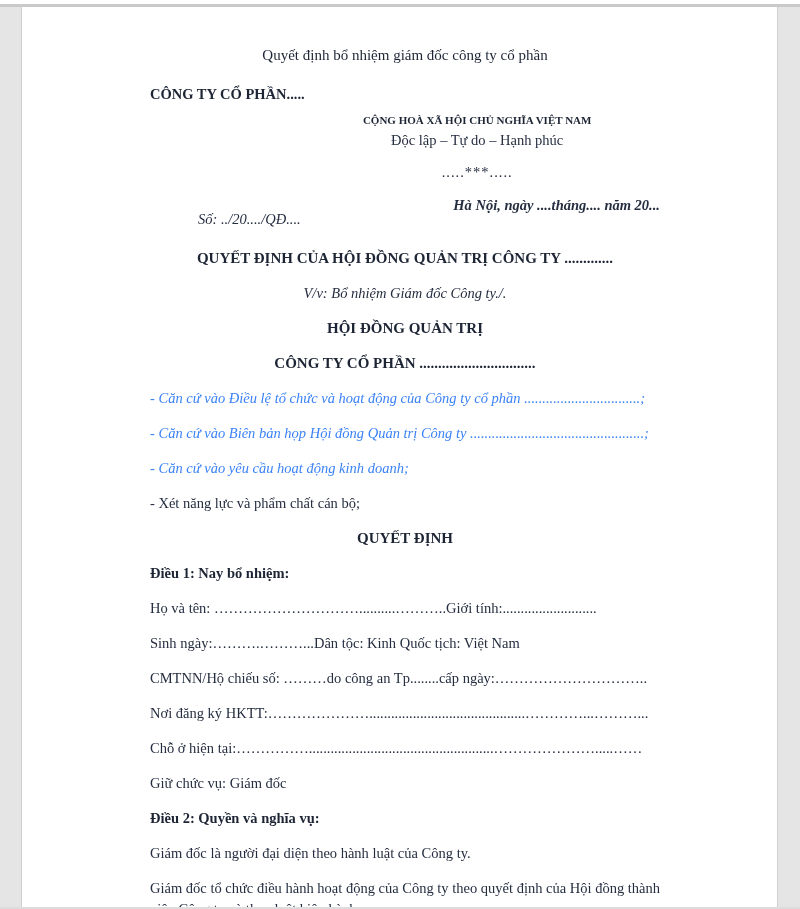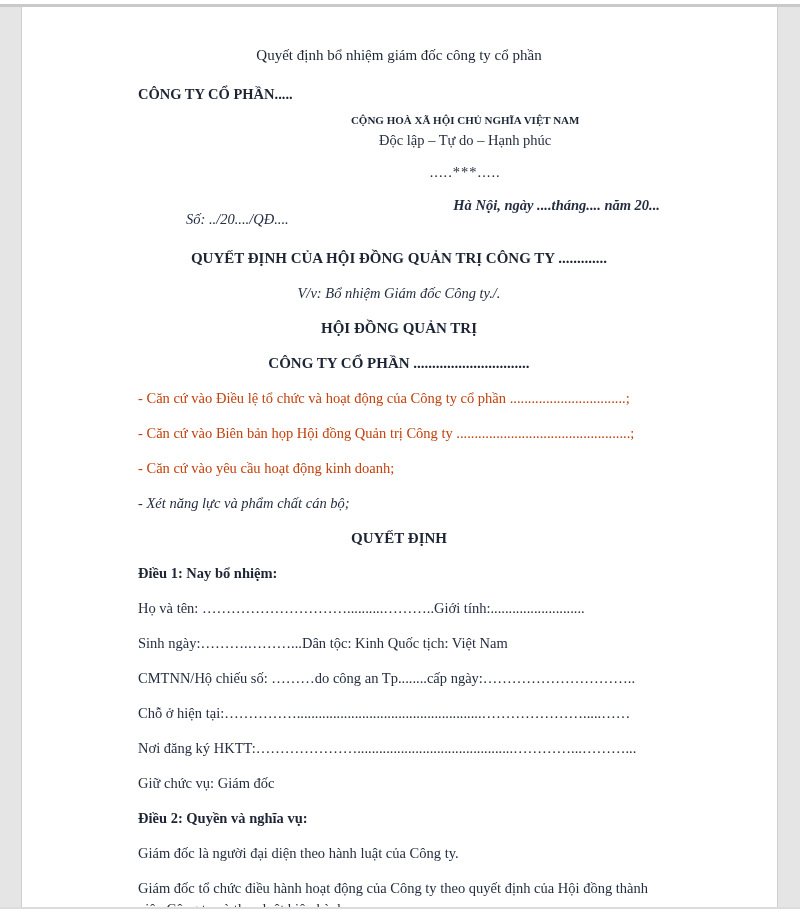--- a/index.html
+++ b/index.html
@@ -33,20 +33,21 @@
     background: #e5e5e5;
   }
   .gutter-left { left: 0; width: 21px; }
   .gutter-right { right: 0; width: 22px; }
   .page {
     position: absolute;
     left: 21px; right: 22px; top: 7px; bottom: 0;
     background: #ffffff;
     border-left: 1px solid #cfcfcf;
     border-right: 1px solid #cfcfcf;
+    padding-left: 12px;
   }
   .content {
     padding: 0 117px 0 116px;
     font-size: 14.5px;
     line-height: 21px;
   }
   .content p, .content h1, .content h2, .content div.line {
     margin: 0 0 14px 0;
     font-size: 14.5px;
     line-height: 21px;
@@ -114,27 +115,27 @@
     font-weight: bold !important;
     font-size: 15px !important;
     color: #1d2535;
   }
   .decision-heading { margin-top: 18px !important; }
   .subject-line {
     text-align: center;
     font-style: italic;
   }
   .ground-bold-italic {
-    font-weight: bold;
-    color: #c2410c;
+    font-style: italic;
+    font-weight: bold;
+    color: #3b82f6;
     white-space: nowrap;
     overflow: hidden;
   }
   .ground-italic {
-    font-style: italic;
     white-space: nowrap;
     overflow: hidden;
   }
   .article-heading {
     font-weight: bold !important;
     color: #1d2535;
   }
   .fill-line {
     white-space: nowrap;
     overflow: hidden;
@@ -179,22 +180,22 @@
     <p class="ground-bold-italic">- Căn cứ vào Biên bản họp Hội đồng Quản trị Công ty ................................................;</p>
     <p class="ground-bold-italic">- Căn cứ vào yêu cầu hoạt động kinh doanh;</p>
     <p class="ground-italic">- Xét năng lực và phẩm chất cán bộ;</p>
 
     <h2 class="center-heading">QUYẾT ĐỊNH</h2>
 
     <p class="article-heading">Điều 1: Nay bổ nhiệm:</p>
     <p class="fill-line">Họ và tên: …………………………..........………..Giới tính:..........................</p>
     <p class="fill-line">Sinh ngày:……….………...Dân tộc: Kinh Quốc tịch: Việt Nam</p>
     <p class="fill-line">CMTNN/Hộ chiếu số: ………do công an Tp........cấp ngày:…………………………..</p>
+    <p class="fill-line">Nơi đăng ký HKTT:…………………...........................................…………...………...</p>
     <p class="fill-line">Chỗ ở hiện tại:……………...................................................………………….....……</p>
-    <p class="fill-line">Nơi đăng ký HKTT:…………………...........................................…………...………...</p>
     <p>Giữ chức vụ: Giám đốc</p>
 
     <p class="article-heading">Điều 2: Quyền và nghĩa vụ:</p>
     <p class="para">Giám đốc là người đại diện theo hành luật của Công ty.</p>
     <p class="para">Giám đốc tổ chức điều hành hoạt động của Công ty theo quyết định của Hội đồng thành viên Công ty và theo luật hiện hành.</p>
 
   </div>
 </div>
 
 <div class="bottom-strip"></div>

